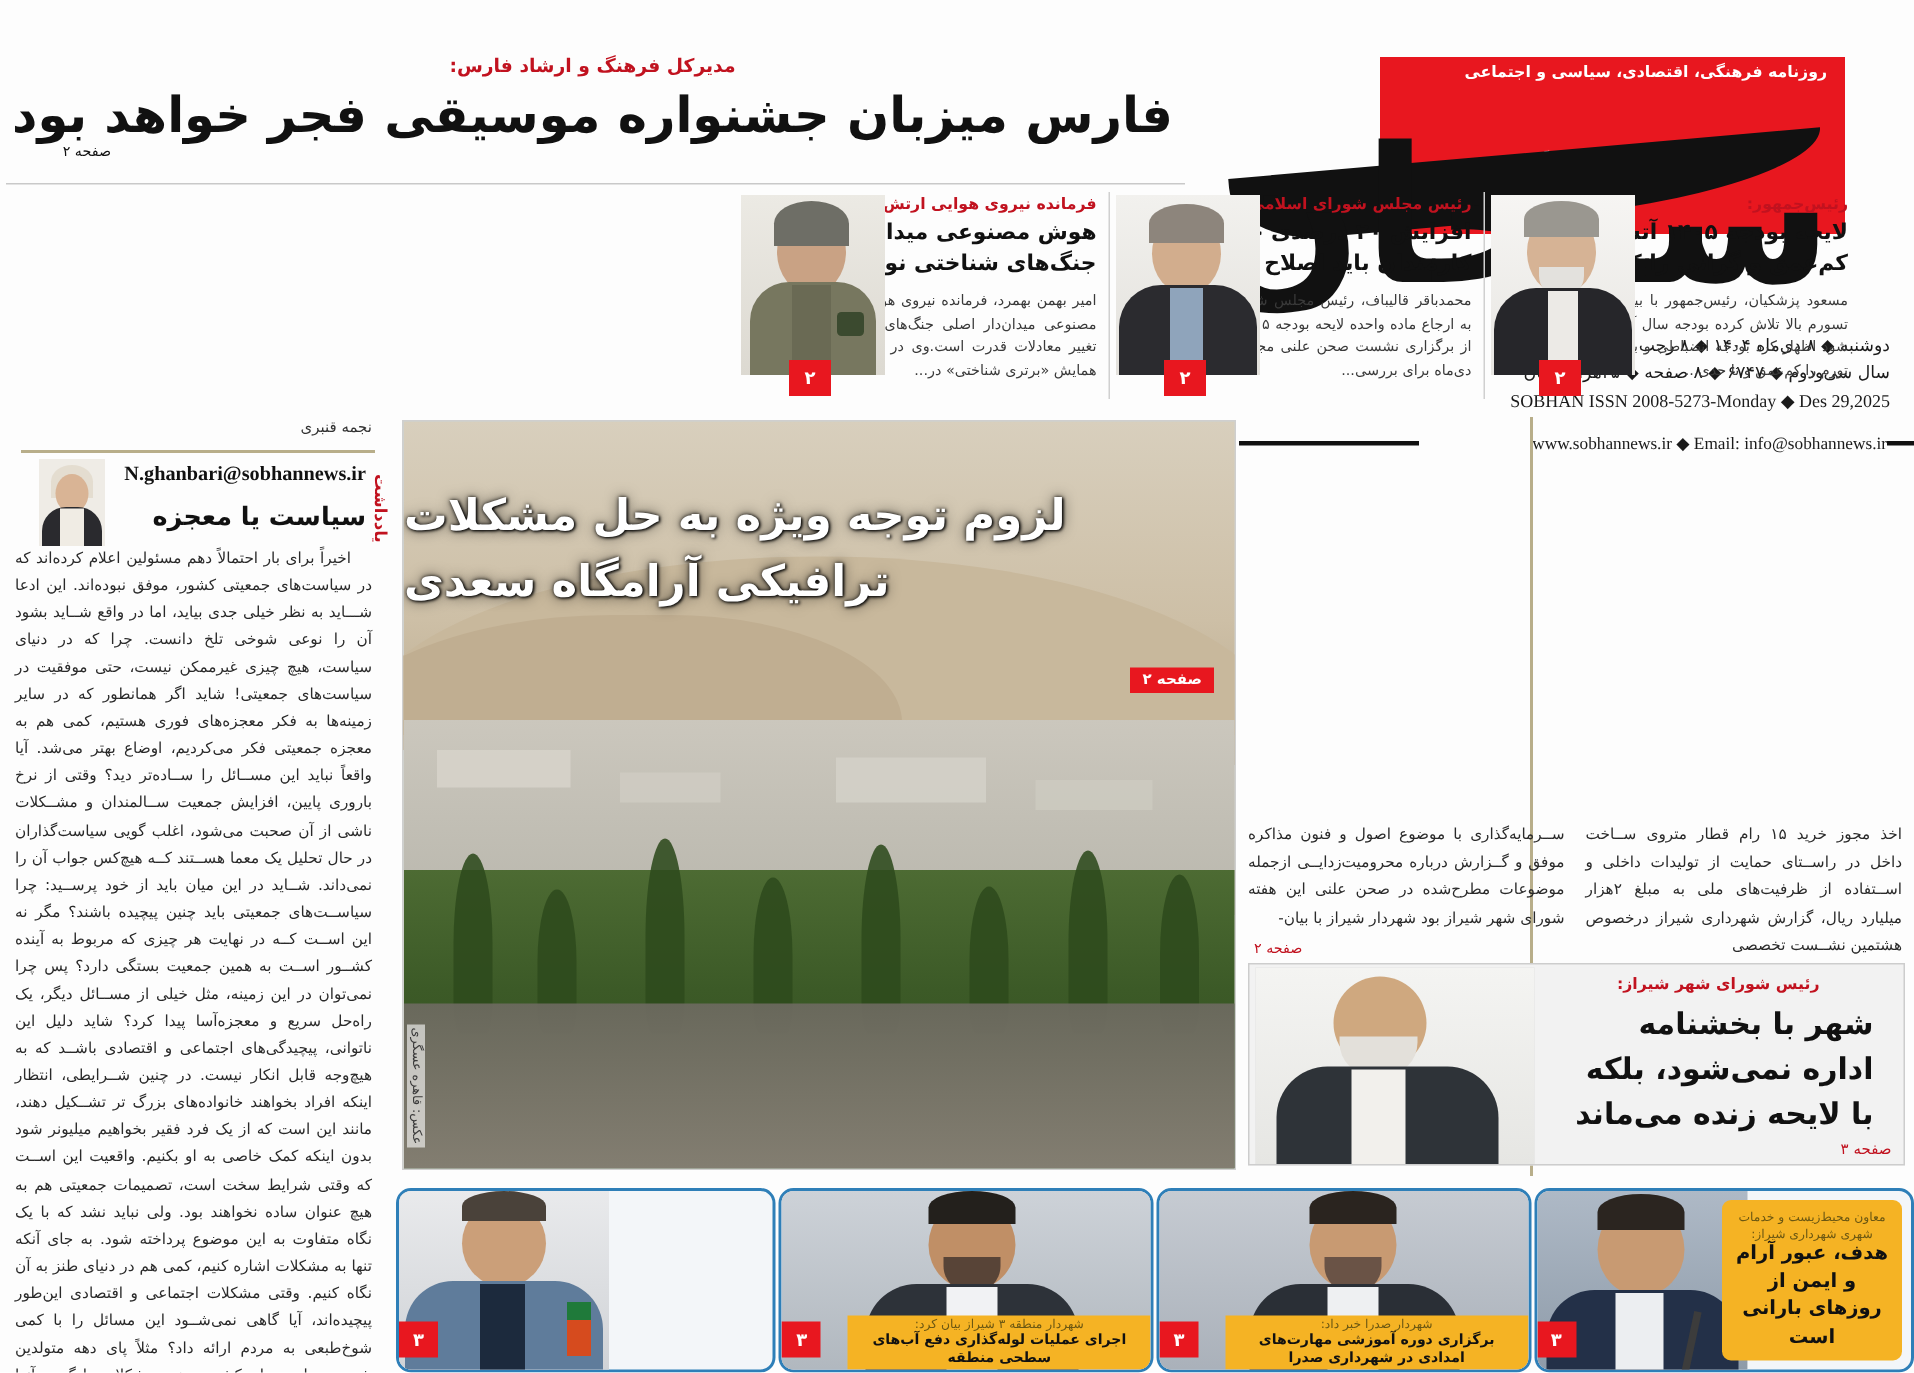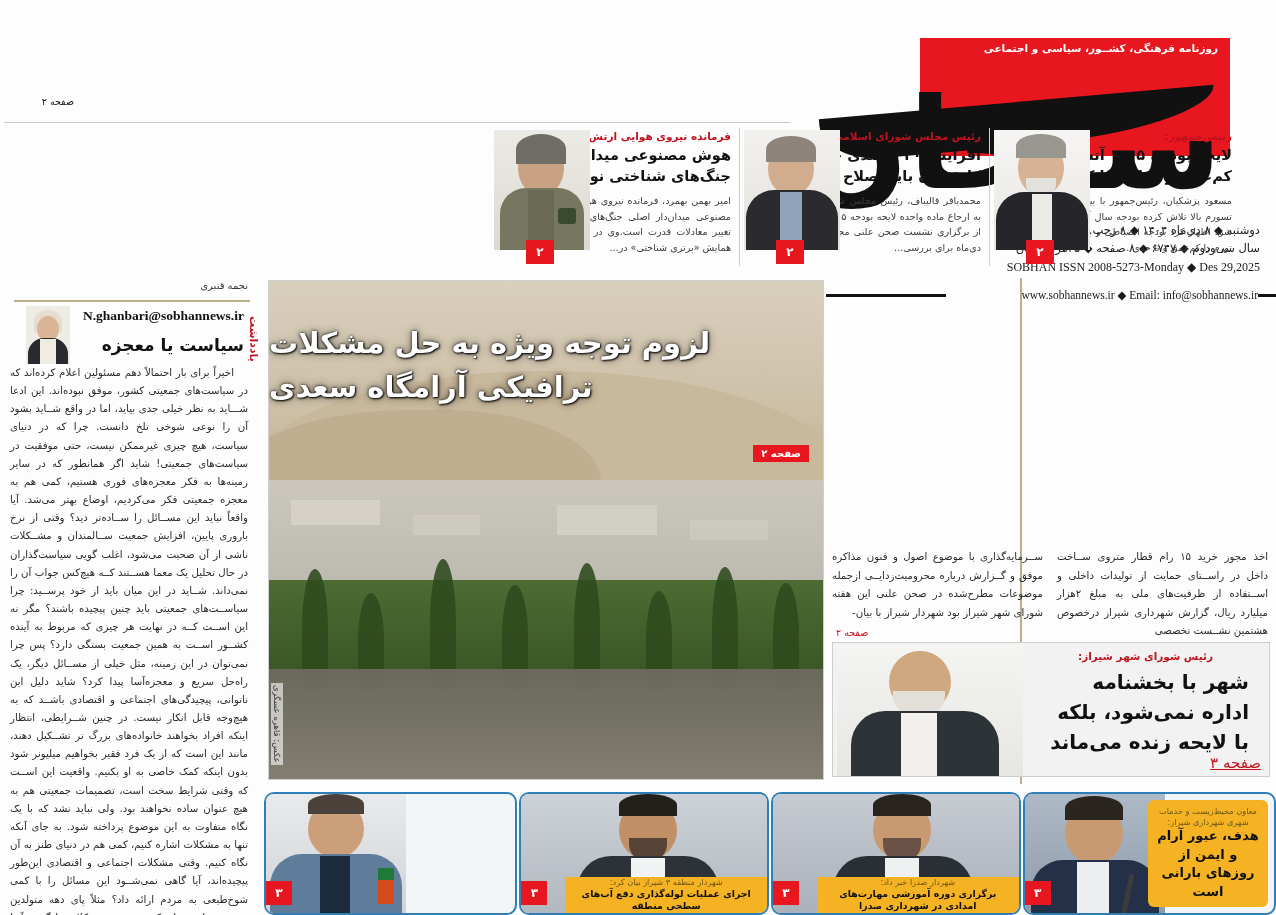--- a/index.html
+++ b/index.html
@@ -219,21 +219,21 @@
   .sec-box {
     position: absolute; left: 832px; top: 370px;
     width: 438px; height: 135px;
     border: 1px solid #cdcdcd; background: #f2f2f2;
     direction: rtl; overflow: hidden;
   }
   .sb-kicker { position: absolute; right: 56px; top: 7px; font-size: 10.5px; color: #c1121f; font-weight: bold; white-space: nowrap; }
   .sb-title  { position: absolute; right: 20px; top: 24px; width: 210px; text-align: right;
                font-size: 20px; font-weight: bold; color: #111; line-height: 1.5; }
   .sb-photo  { position: absolute; left: 4px; top: 2px; width: 186px; height: 131px; overflow: hidden; background: #dedede; }
-  .sb-badge  { position: absolute; right: 8px; bottom: 4px; font-size: 15px; color: #c1121f; text-decoration: underline; }
+  .sb-badge  { position: absolute; right: 8px; bottom: 4px; font-size: 10px; color: #c1121f; }
 
   
   .bottom {
     position: absolute; left: 262px; top: 792px;
     width: 1014px; height: 123px;
     display: flex; direction: rtl;
   }
   .bcard {
     position: relative; height: 123px; overflow: hidden;
     border: 2px solid #2e7fb8; border-radius: 10px;
@@ -264,35 +264,39 @@
 </style>
 </head>
 <body>
 
 <div class="page">
 
   <div class="top-band">
 
     <div class="masthead">
       <div class="mast-red"></div>
-      <div class="mast-kicker">روزنامه فرهنگی، کشــور، سیاسی و اجتماعی</div>
+      <div class="mast-kicker">روزنامه فرهنگی، اقتصادی، سیاسی و اجتماعی</div>
       <div class="mast-sub">روزنامه صبح ایران</div>
       <div class="mast-swoosh"></div>
       <div class="mast-title">سبحان</div>
 
       <div class="mast-info">
         <div class="ln">دوشنبه ◆ ۸ دی‌ماه ۱۴۰۴ ◆ ۸ رجب ۱۴۴۶</div>
         <div class="ln">سال سی‌ودوم ◆ ۶۷۴۷ ◆ ۸ صفحه ◆ ۲۵هزار تومان</div>
         <div class="ln en">SOBHAN ISSN 2008-5273-Monday ◆ Des 29,2025</div>
       </div>
       <div class="mast-web">www.sobhannews.ir ◆ Email: info@sobhannews.ir</div>
       <div class="mast-rule-l"></div>
       <div class="mast-rule-r"></div>
     </div>
 
+    <div class="lead-banner">
+      <div class="lead-kicker">مدیرکل فرهنگ و ارشاد فارس:</div>
+      <div class="lead-title">فارس میزبان جشنواره موسیقی فجر خواهد بود</div>
+    </div>
     <div class="lead-pagebadge">صفحه ۲</div>
     <div class="band-hr"></div>
 
     <div class="topcard c1">
       <div class="tc-photo">
         <div style="position:absolute;inset:0;background:linear-gradient(#eceae4,#dcd9d1)"></div>
         <div class="face" style="left:24px;top:10px;width:46px;height:56px;background:#c9a284"></div>
         <div class="face" style="left:22px;top:4px;width:50px;height:30px;background:#6e6e66;border-radius:50% 50% 0 0"></div>
         <div class="suit" style="left:6px;top:58px;width:84px;height:62px;background:#77775f;border-radius:26px 26px 0 0"></div>
         <div class="suit" style="left:34px;top:60px;width:26px;height:60px;background:#6a6a54"></div>

